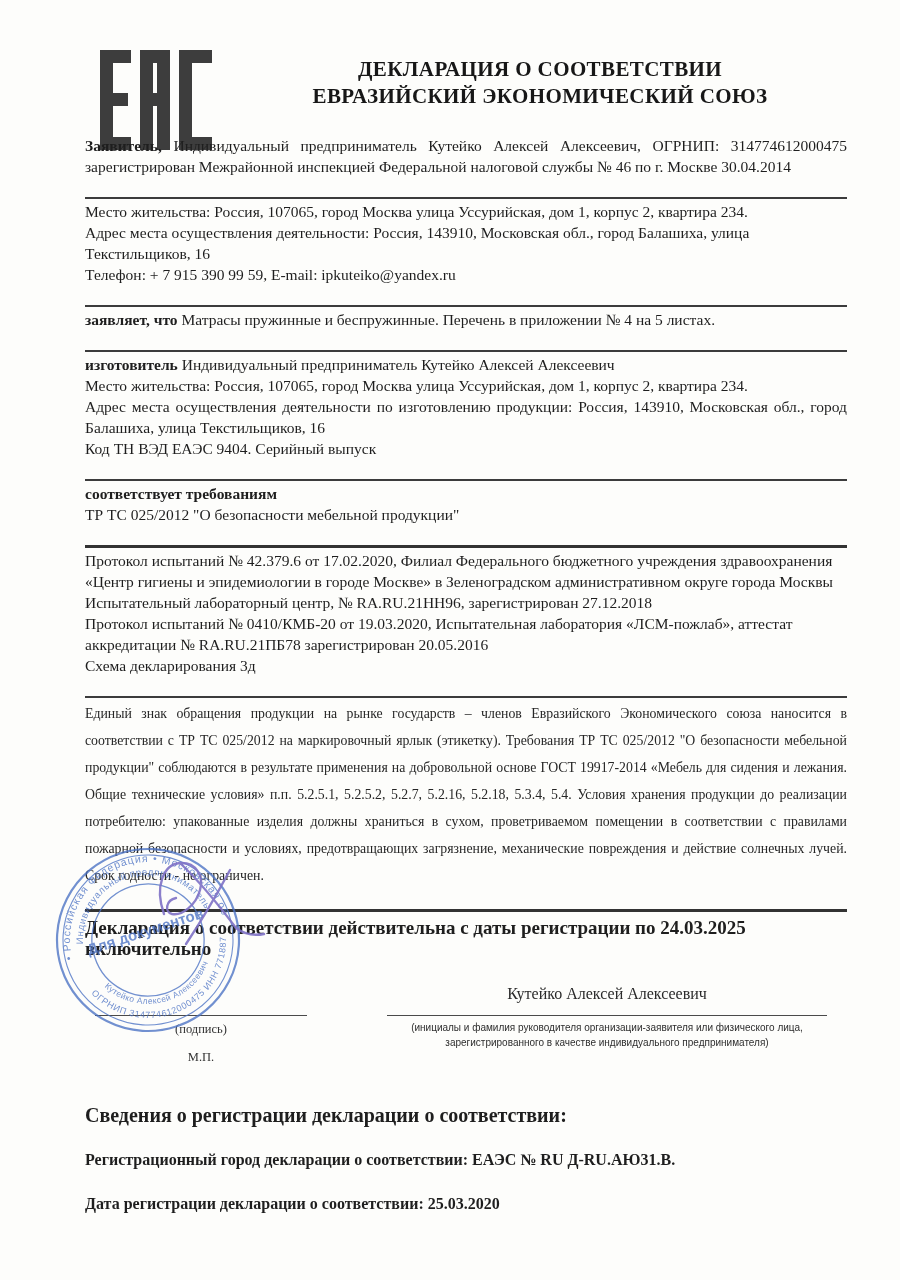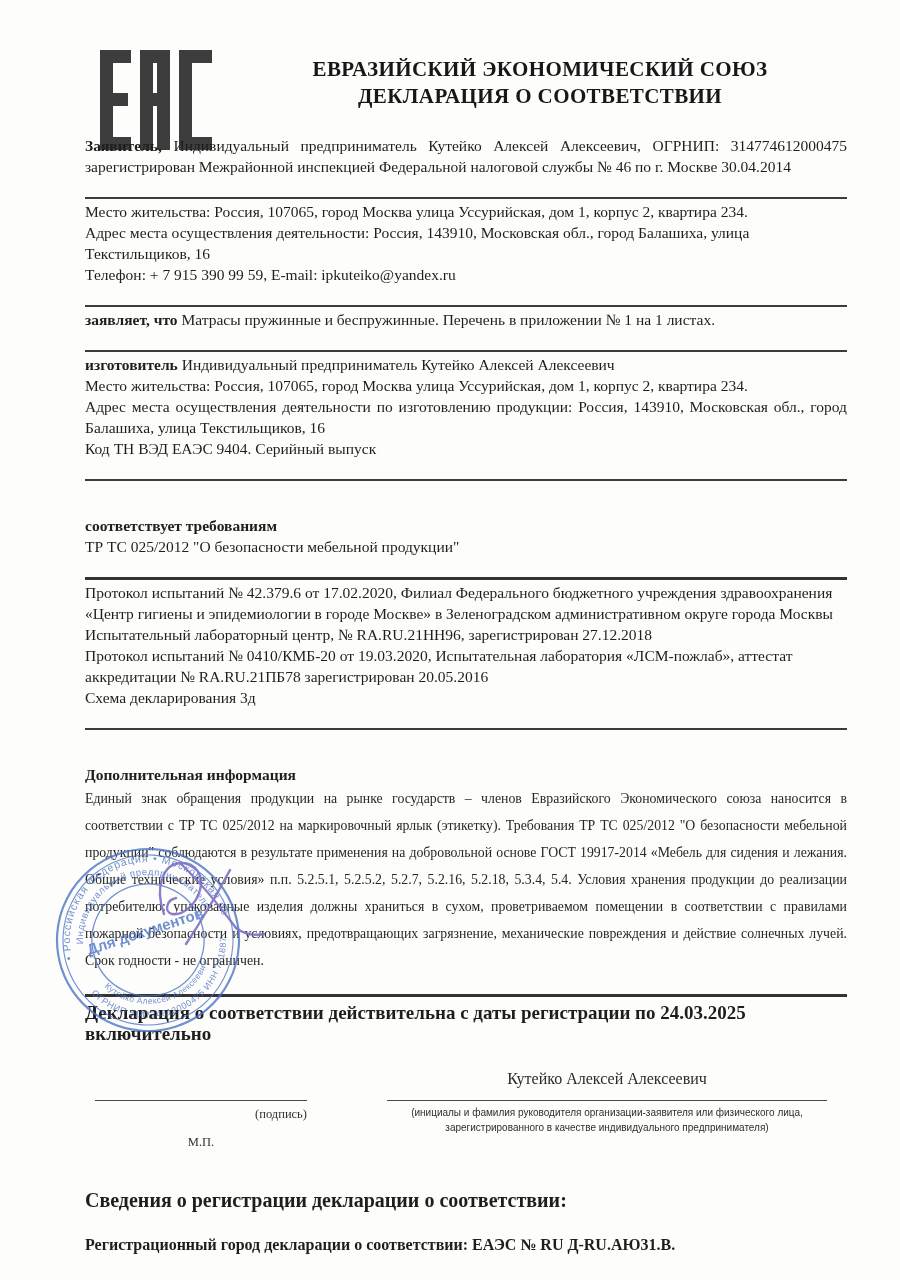--- a/index.html
+++ b/index.html
@@ -15,29 +15,29 @@
            font-weight:bold; font-size:21px; line-height:27px; letter-spacing:.4px; color:#171717; }
   
   .content { position:absolute; left:85px; top:133px; width:762px;
              font-size:15.5px; line-height:21px; }
   .sec { padding:2px 0 20px 0; border-bottom:2px solid #3c3c3c; }
   .sec.heavy { border-bottom:3px solid #333; }
   .sec.none { border-bottom:none; }
   .jst { text-align:justify; }
   b.inl { font-weight:bold; }
   .small-text { font-size:13.8px; line-height:27px; text-align:justify; color:#262626; }
-  .bold-line { font-weight:bold;margin-top:32px; }
+  .bold-line { font-weight:bold; }
   .validity { padding:5px 0 6px 0; font-weight:bold; font-size:19px; }
   
   .sig-area { position:relative; height:128px; }
   .signatory-name { position:absolute; left:302px; top:18px; width:440px;
                     text-align:center; font-size:16px; color:#2a2a2a; }
   .sig-line-left  { position:absolute; left:10px;  top:50px; width:212px; border-top:1.6px solid #4a4a4a; }
   .sig-line-right { position:absolute; left:302px; top:50px; width:440px; border-top:1.6px solid #4a4a4a; }
-  .sig-caption { position:absolute; left:10px; top:54px; width:212px; text-align:right;
+  .sig-caption { position:absolute; left:10px; top:54px; width:212px; text-align:center;
                  font-size:12.5px; color:#333; }
   .mp-label { position:absolute; left:60px; top:82px; width:112px; text-align:center;
               font-size:12.5px; color:#333; }
   .name-caption { position:absolute; left:302px; top:56px; width:440px; text-align:center;
                   font-family:"Liberation Sans", sans-serif; font-size:10px; line-height:14.5px; color:#2e2e2e; }
   
   .reg-header { margin-top:10px; font-weight:bold; font-size:20px; }
   .reg-line { margin-top:23px; font-weight:bold; font-size:16px; }
   
   .stamp { position:absolute; left:48px; top:840px; width:200px; height:200px;
@@ -66,38 +66,38 @@
         <rect x="40" y="43" width="30" height="13"></rect>
 
         <rect x="79" y="0" width="13" height="100"></rect>
         <rect x="79" y="0" width="33" height="13"></rect>
         <rect x="79" y="87" width="33" height="13"></rect>
       </g>
     </svg>
   </div>
 
   <div class="title">
+    <div>ДЕКЛАРАЦИЯ О СООТВЕТСТВИИ</div>
     <div>ЕВРАЗИЙСКИЙ ЭКОНОМИЧЕСКИЙ СОЮЗ</div>
-    <div>ДЕКЛАРАЦИЯ О СООТВЕТСТВИИ</div>
   </div>
 
   <div class="content">
 
     <div class="sec">
       <p class="jst"><b class="inl">Заявитель,</b> <span>Индивидуальный предприниматель Кутейко Алексей Алексеевич,  ОГРНИП: 314774612000475 зарегистрирован Межрайонной инспекцией Федеральной налоговой службы № 46 по г. Москве 30.04.2014</span></p>
     </div>
 
     <div class="sec">
       <p>Место жительства: Россия, 107065, город Москва улица Уссурийская, дом 1, корпус 2, квартира 234.</p>
       <p>Адрес места осуществления деятельности: Россия, 143910, Московская обл., город  Балашиха, улица Текстильщиков, 16</p>
       <p>Телефон: + 7 915 390 99 59, E-mail: ipkuteiko@yandex.ru</p>
     </div>
 
     <div class="sec">
-      <p><b class="inl">заявляет, что</b> <span>Матрасы пружинные и беспружинные. Перечень в приложении № 1 на 1 листах.</span></p>
+      <p><b class="inl">заявляет, что</b> <span>Матрасы пружинные и беспружинные. Перечень в приложении № 4 на 5 листах.</span></p>
     </div>
 
     <div class="sec">
       <p><b class="inl">изготовитель</b> <span>Индивидуальный предприниматель Кутейко Алексей Алексеевич</span></p>
       <p>Место жительства: Россия, 107065, город Москва улица Уссурийская, дом 1, корпус 2, квартира 234.</p>
       <p class="jst">Адрес места осуществления деятельности по изготовлению продукции: Россия, 143910, Московская обл., город  Балашиха, улица Текстильщиков, 16</p>
       <p>Код ТН ВЭД ЕАЭС 9404.  Серийный выпуск</p>
     </div>
 
     <div class="sec heavy">
@@ -105,21 +105,20 @@
       <p>ТР ТС 025/2012 "О безопасности мебельной продукции"</p>
     </div>
 
     <div class="sec">
       <p>Протокол испытаний № 42.379.6 от 17.02.2020, Филиал Федерального бюджетного учреждения здравоохранения «Центр гигиены и эпидемиологии в городе Москве» в Зеленоградском административном округе города Москвы Испытательный лабораторный центр, № RA.RU.21НН96, зарегистрирован 27.12.2018</p>
       <p>Протокол испытаний № 0410/КМБ-20 от 19.03.2020, Испытательная лаборатория «ЛСМ-пожлаб», аттестат аккредитации № RA.RU.21ПБ78 зарегистрирован 20.05.2016</p>
       <p>Схема декларирования 3д</p>
     </div>
 
     <div class="sec heavy">
-      <p class="bold-line">Дополнительная информация</p>
       <div class="small-text">Единый знак обращения продукции на рынке государств – членов Евразийского Экономического союза наносится в соответствии с  ТР ТС 025/2012 на маркировочный ярлык (этикетку). Требования ТР ТС 025/2012 "О безопасности мебельной продукции" соблюдаются в результате применения на добровольной основе ГОСТ 19917-2014 «Мебель для сидения и лежания. Общие технические условия» п.п. 5.2.5.1, 5.2.5.2, 5.2.7, 5.2.16, 5.2.18, 5.3.4, 5.4. Условия хранения продукции до реализации потребителю: упакованные изделия должны храниться в сухом, проветриваемом помещении в соответствии с правилами пожарной безопасности и условиях, предотвращающих загрязнение, механические повреждения и действие солнечных лучей.  Срок годности - не ограничен.</div>
     </div>
 
     <div class="validity">Декларация о соответствии  действительна с даты регистрации по 24.03.2025 включительно</div>
 
     <div class="sig-area">
       <div class="signatory-name">Кутейко Алексей Алексеевич</div>
       <div class="sig-line-left"></div>
       <div class="sig-line-right"></div>
       <div class="sig-caption">(подпись)</div>

